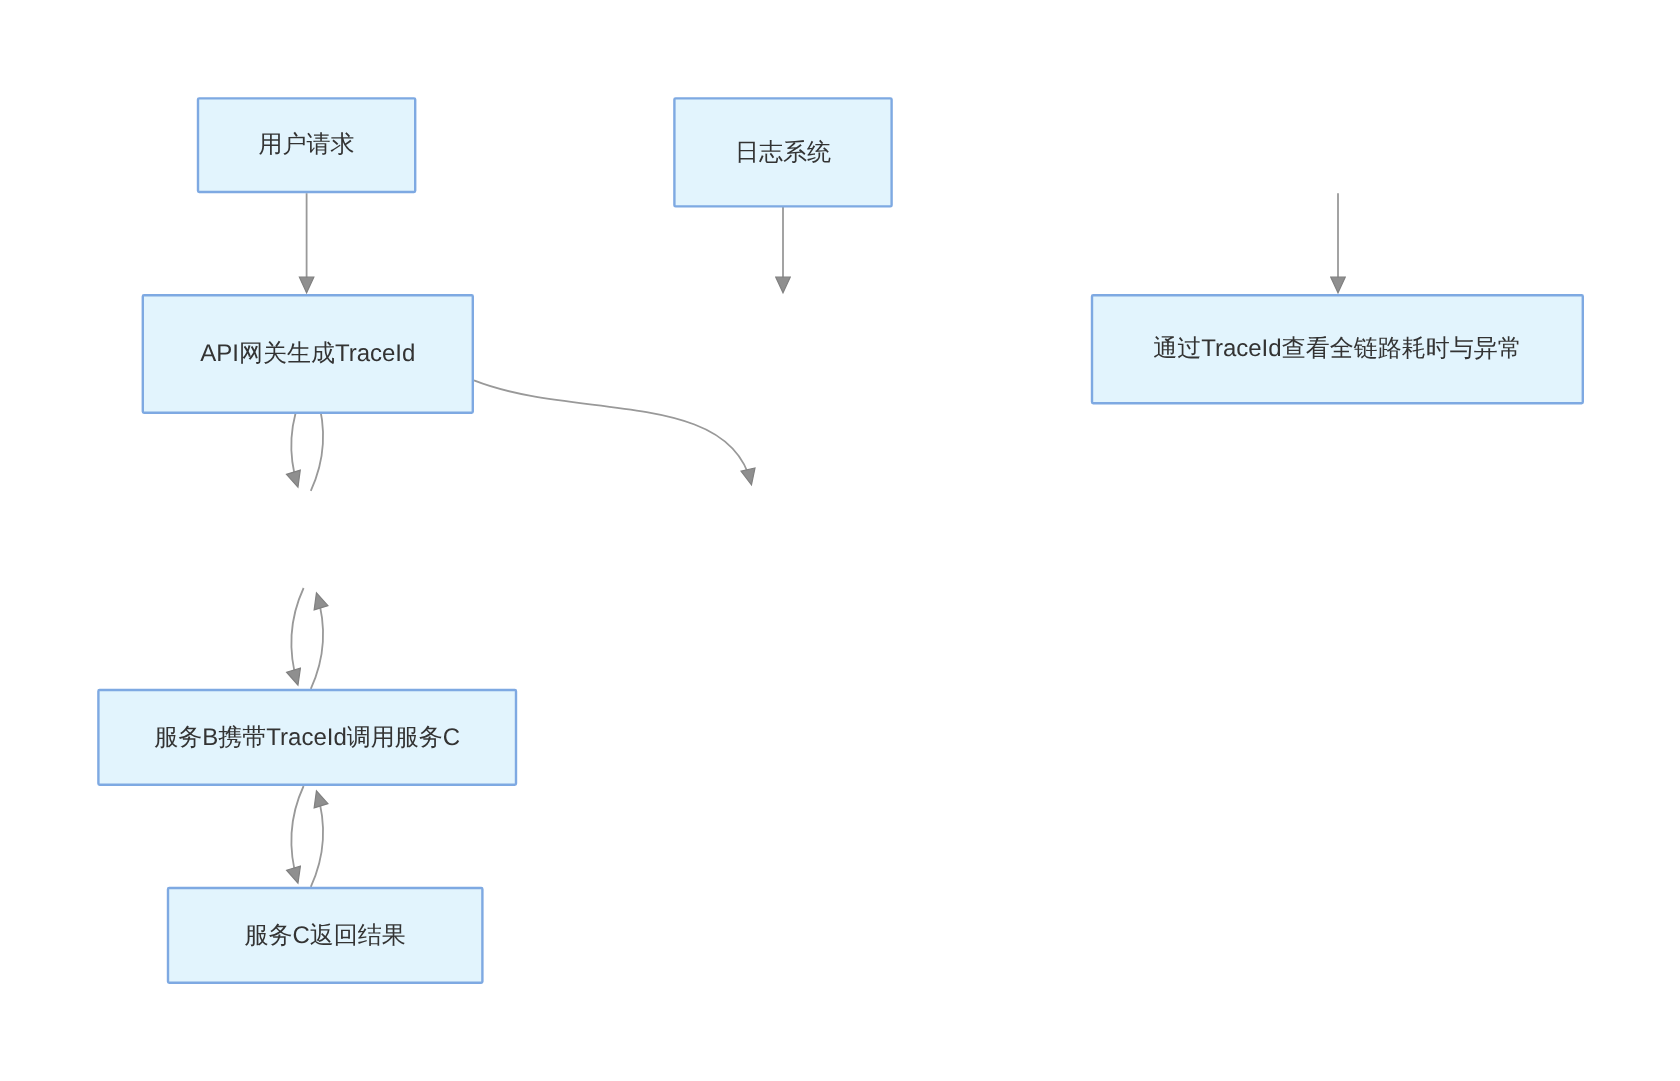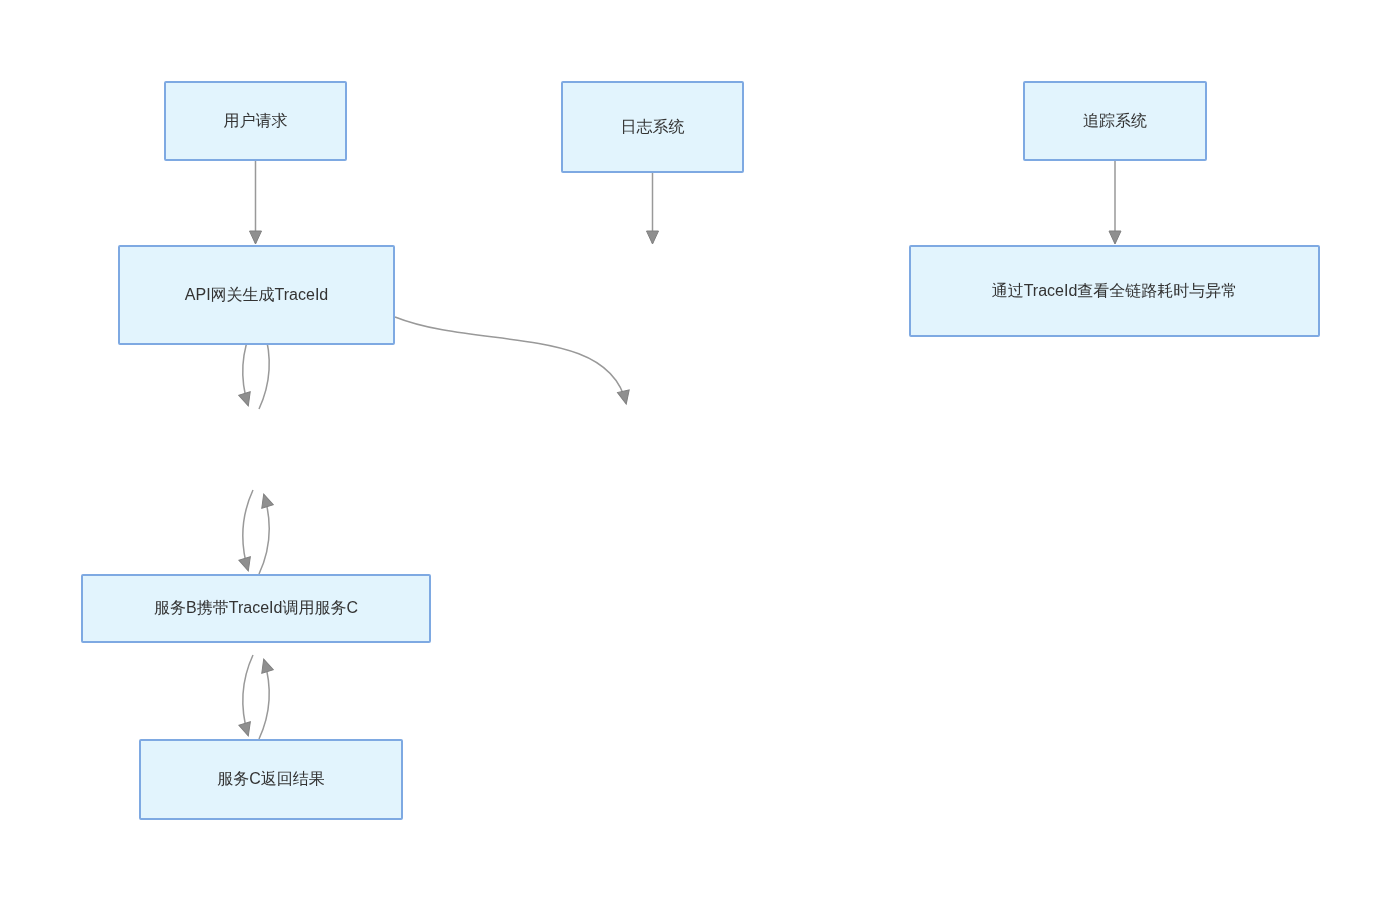--- a/index.html
+++ b/index.html
@@ -40,21 +40,21 @@
     position: absolute;
     box-sizing: border-box;
     background: var(--node_fill);
     border: 2px solid var(--node_border);
     border-radius: 2px;
     display: flex;
     align-items: center;
     justify-content: center;
     text-align: center;
     color: var(--text_color);
-    font-size: 16px;
+    font-size: 20px;
     line-height: 1.3;
     padding: 4px 10px;
   }
 </style>
 </head>
 <body>
 
 <div class="canvas">
 
   <svg class="edge-layer" width="1400" height="901" viewBox="0 0 1400 901" xmlns="http://www.w3.org/2000/svg">
@@ -81,36 +81,33 @@
   </svg>
 
   <div class="node" style="left:164px; top:81px; width:183px; height:80px">
     <span>用户请求</span>
   </div>
 
   <div class="node" style="left:561px; top:81px; width:183px; height:92px">
     <span>日志系统</span>
   </div>
 
-  <div class="node" style="left:1023px; top:81px; width:184px; height:80px">
-    <span>追踪系统</span>
-  </div>
 
   <div class="node" style="left:118px; top:245px; width:277px; height:100px">
     <span>API网关生成TraceId</span>
   </div>
 
 
   <div class="node" style="left:909px; top:245px; width:411px; height:92px">
     <span>通过TraceId查看全链路耗时与异常</span>
   </div>
 
 
 
-  <div class="node" style="left:81px; top:574px; width:350px; height:69px">
+  <div class="node" style="left:81px; top:574px; width:350px; height:81px">
     <span>服务B携带TraceId调用服务C</span>
   </div>
 
   <div class="node" style="left:139px; top:739px; width:264px; height:81px">
     <span>服务C返回结果</span>
   </div>
 
 </div>
 
 </body></html>

